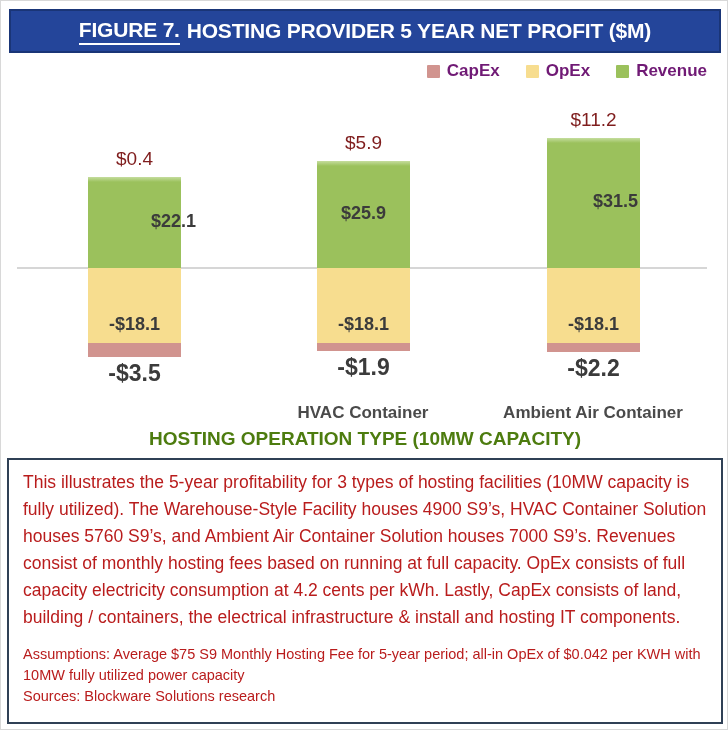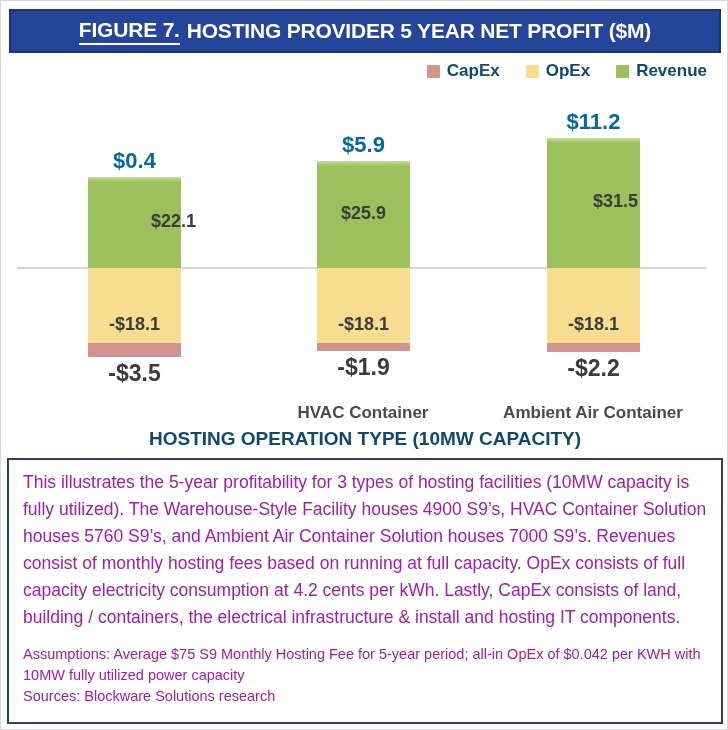--- a/index.html
+++ b/index.html
@@ -9,35 +9,35 @@
   
   .header{position:absolute;left:8px;top:8px;width:712px;height:44px;background:#24459a;border:2px solid #1a3577;
           display:flex;align-items:center;justify-content:center;color:#ffffff;font-weight:bold;
           font-size:21px;letter-spacing:-0.2px;white-space:nowrap;}
   .header .figlabel{border-bottom:2px solid #ffffff;padding-bottom:1px;margin-right:7px;}
 
   
   .legend{position:absolute;top:60px;right:20px;display:flex;align-items:center;gap:26px;}
   .legend-item{display:flex;align-items:center;}
   .legend-swatch{width:13px;height:13px;margin-right:7px;border-radius:1px;}
-  .legend-label{font-size:17px;font-weight:bold;color:#0c4a6e;}
+  .legend-label{font-size:17px;font-weight:bold;color:#701a75;}
 
   
   #chart-layer{position:absolute;left:0;top:0;width:728px;height:460px;}
   .zero-line{position:absolute;left:16px;top:266px;width:690px;height:2px;background:#d6d6d6;z-index:1;}
   .bar-seg{position:absolute;z-index:2;}
   .seg-label{position:absolute;z-index:3;font-weight:bold;color:#3b3b3b;font-size:18px;text-align:center;}
-  .total-label{position:absolute;z-index:3;font-weight:bold;color:#0369a1;font-size:22px;text-align:center;}
+  .total-label{position:absolute;z-index:3;font-weight:normal;color:#7f1d1d;font-size:19px;text-align:center;}
   .neg-label{position:absolute;z-index:3;font-weight:bold;color:#3b3b3b;font-size:23px;text-align:center;}
   .cat-label{position:absolute;top:402px;font-size:17px;font-weight:bold;color:#4a4a4a;text-align:center;z-index:3;}
-  .axis-title{position:absolute;left:0;top:427px;width:728px;text-align:center;font-size:19px;font-weight:bold;color:#0c4a6e;}
+  .axis-title{position:absolute;left:0;top:427px;width:728px;text-align:center;font-size:19px;font-weight:bold;color:#4d7c0f;}
 
   
   .textbox{position:absolute;left:6px;top:457px;width:716px;height:266px;border:2px solid #2f4055;background:#ffffff;
-           padding:9px 14px 6px 14px;color:#a21caf;}
+           padding:9px 14px 6px 14px;color:#b91c1c;}
   .textbox .body{font-size:17.5px;line-height:27px;margin:0;}
   .textbox .assumptions{font-size:14.5px;line-height:21px;margin:13px 0 0 0;}
   .textbox .sources{font-size:14.5px;line-height:21px;margin:0;}
 </style>
 </head>
 <body>
 
 <div id="figure">
 
   <div class="header">

